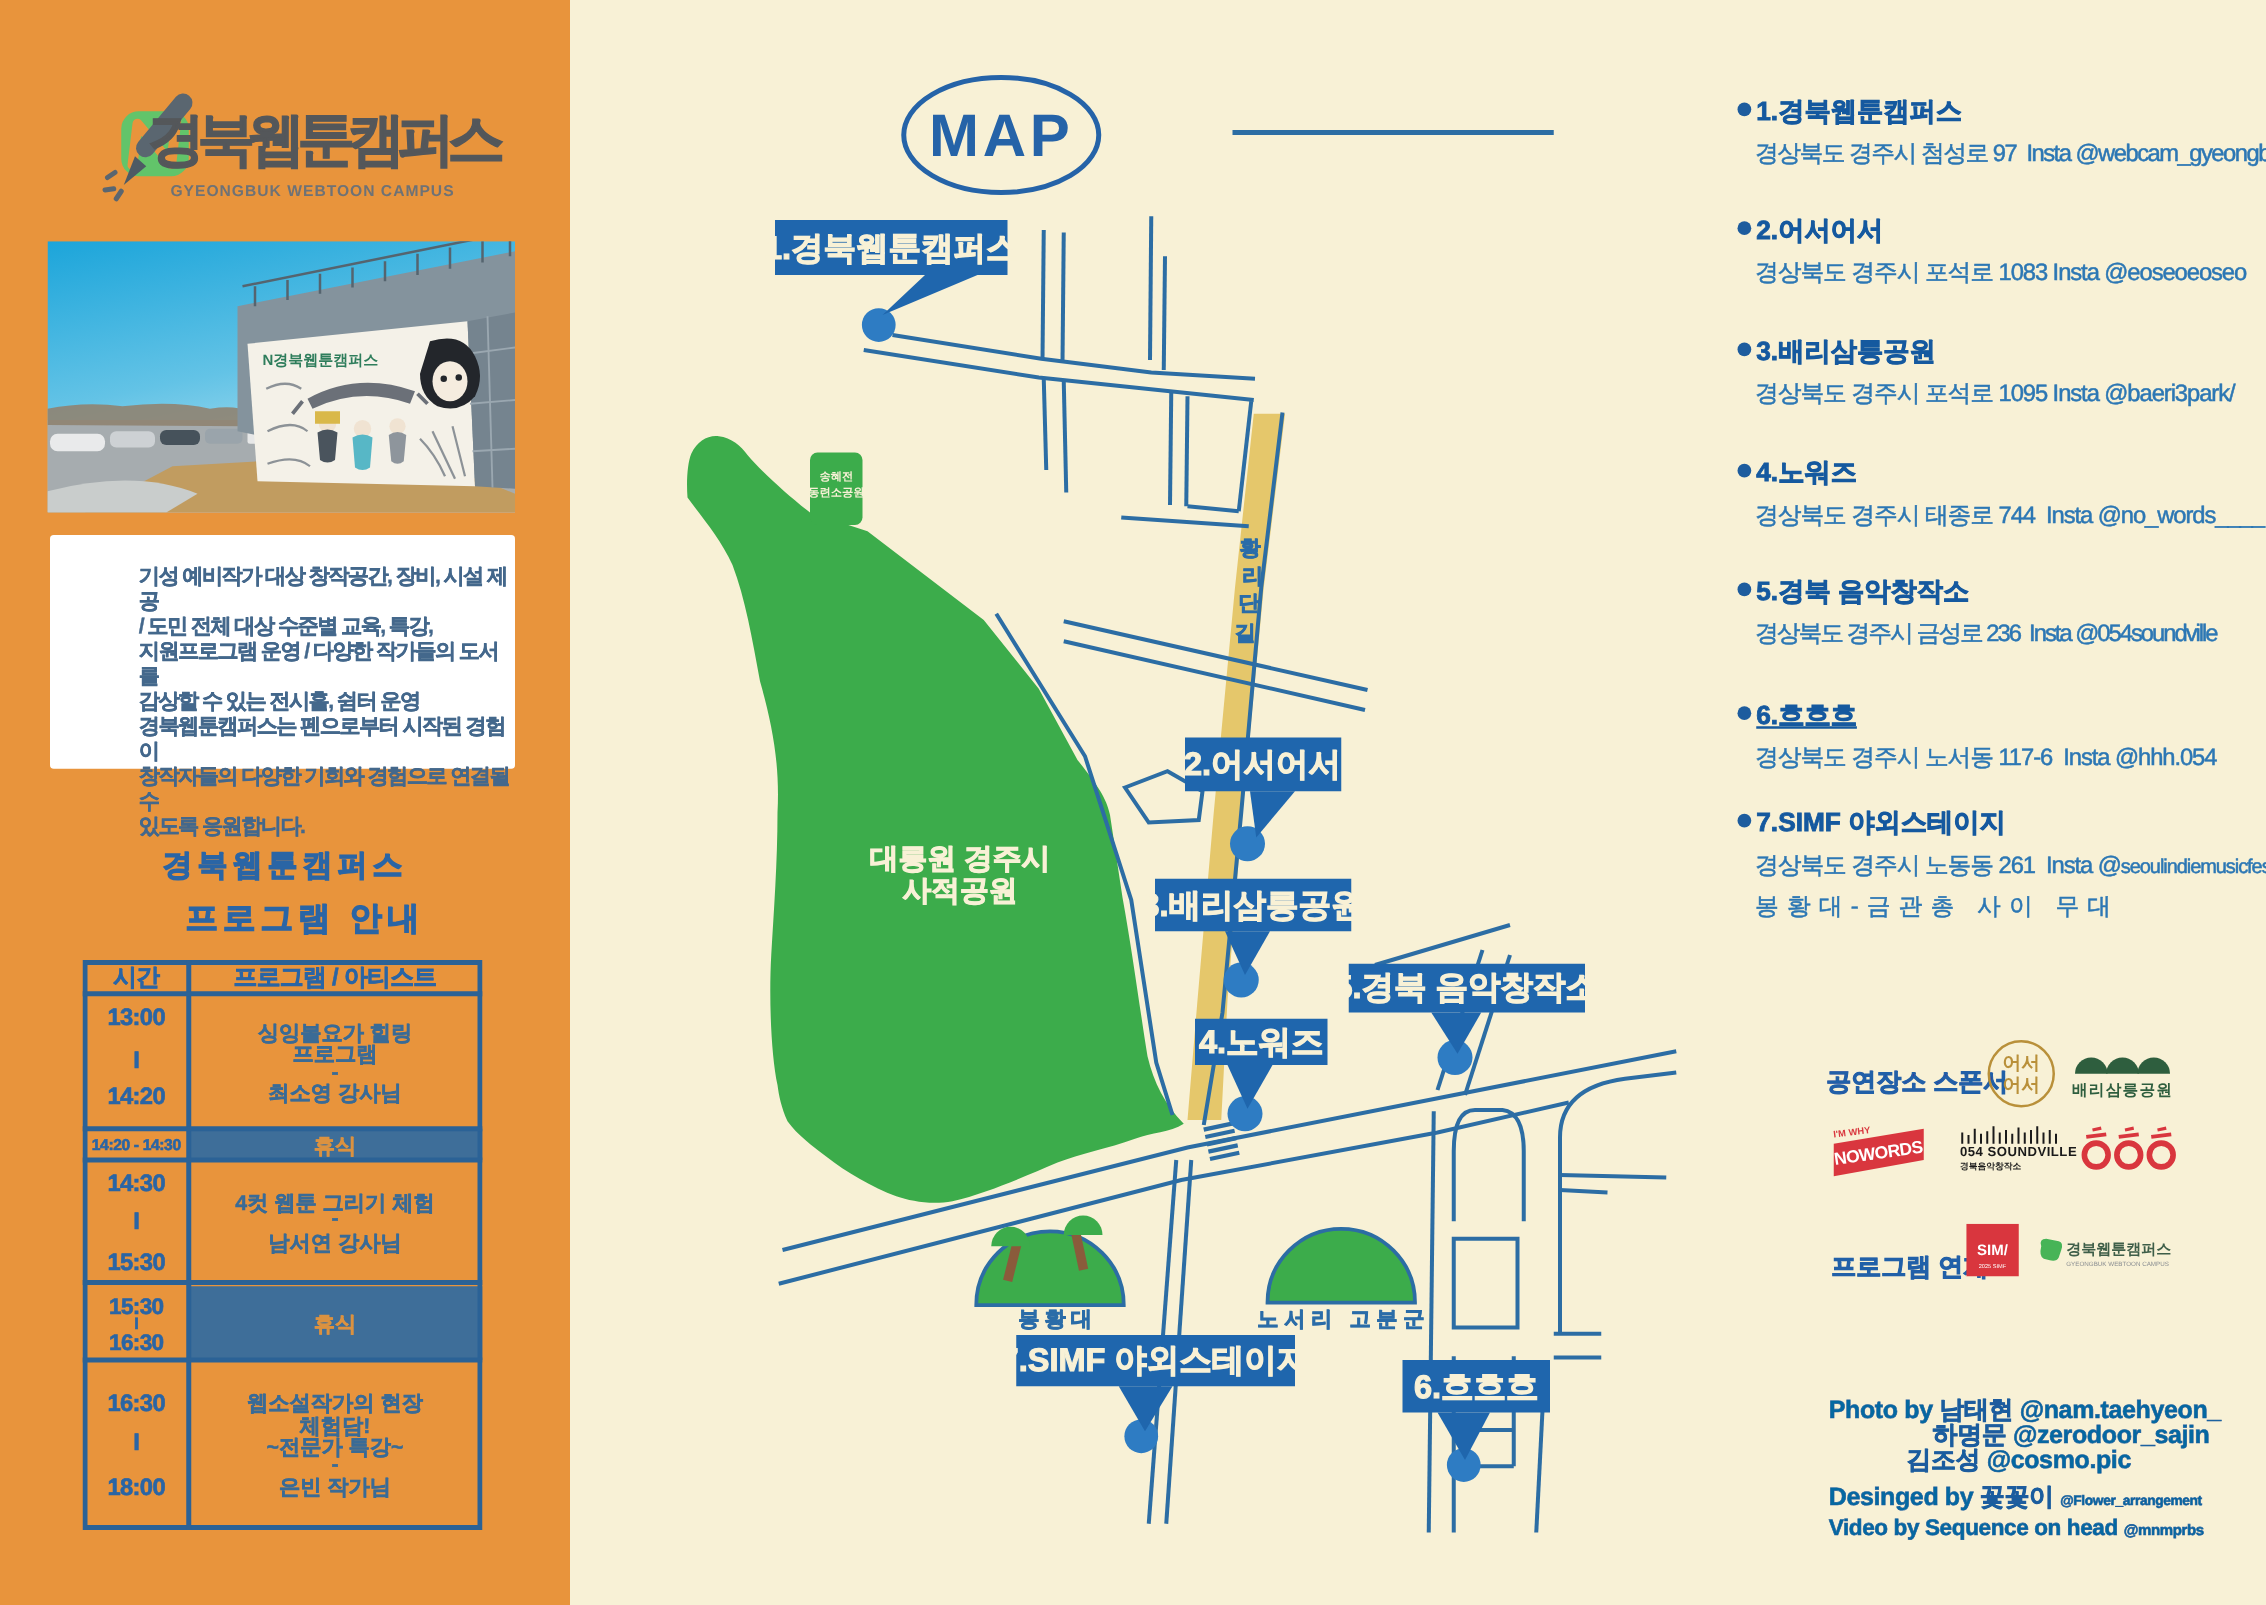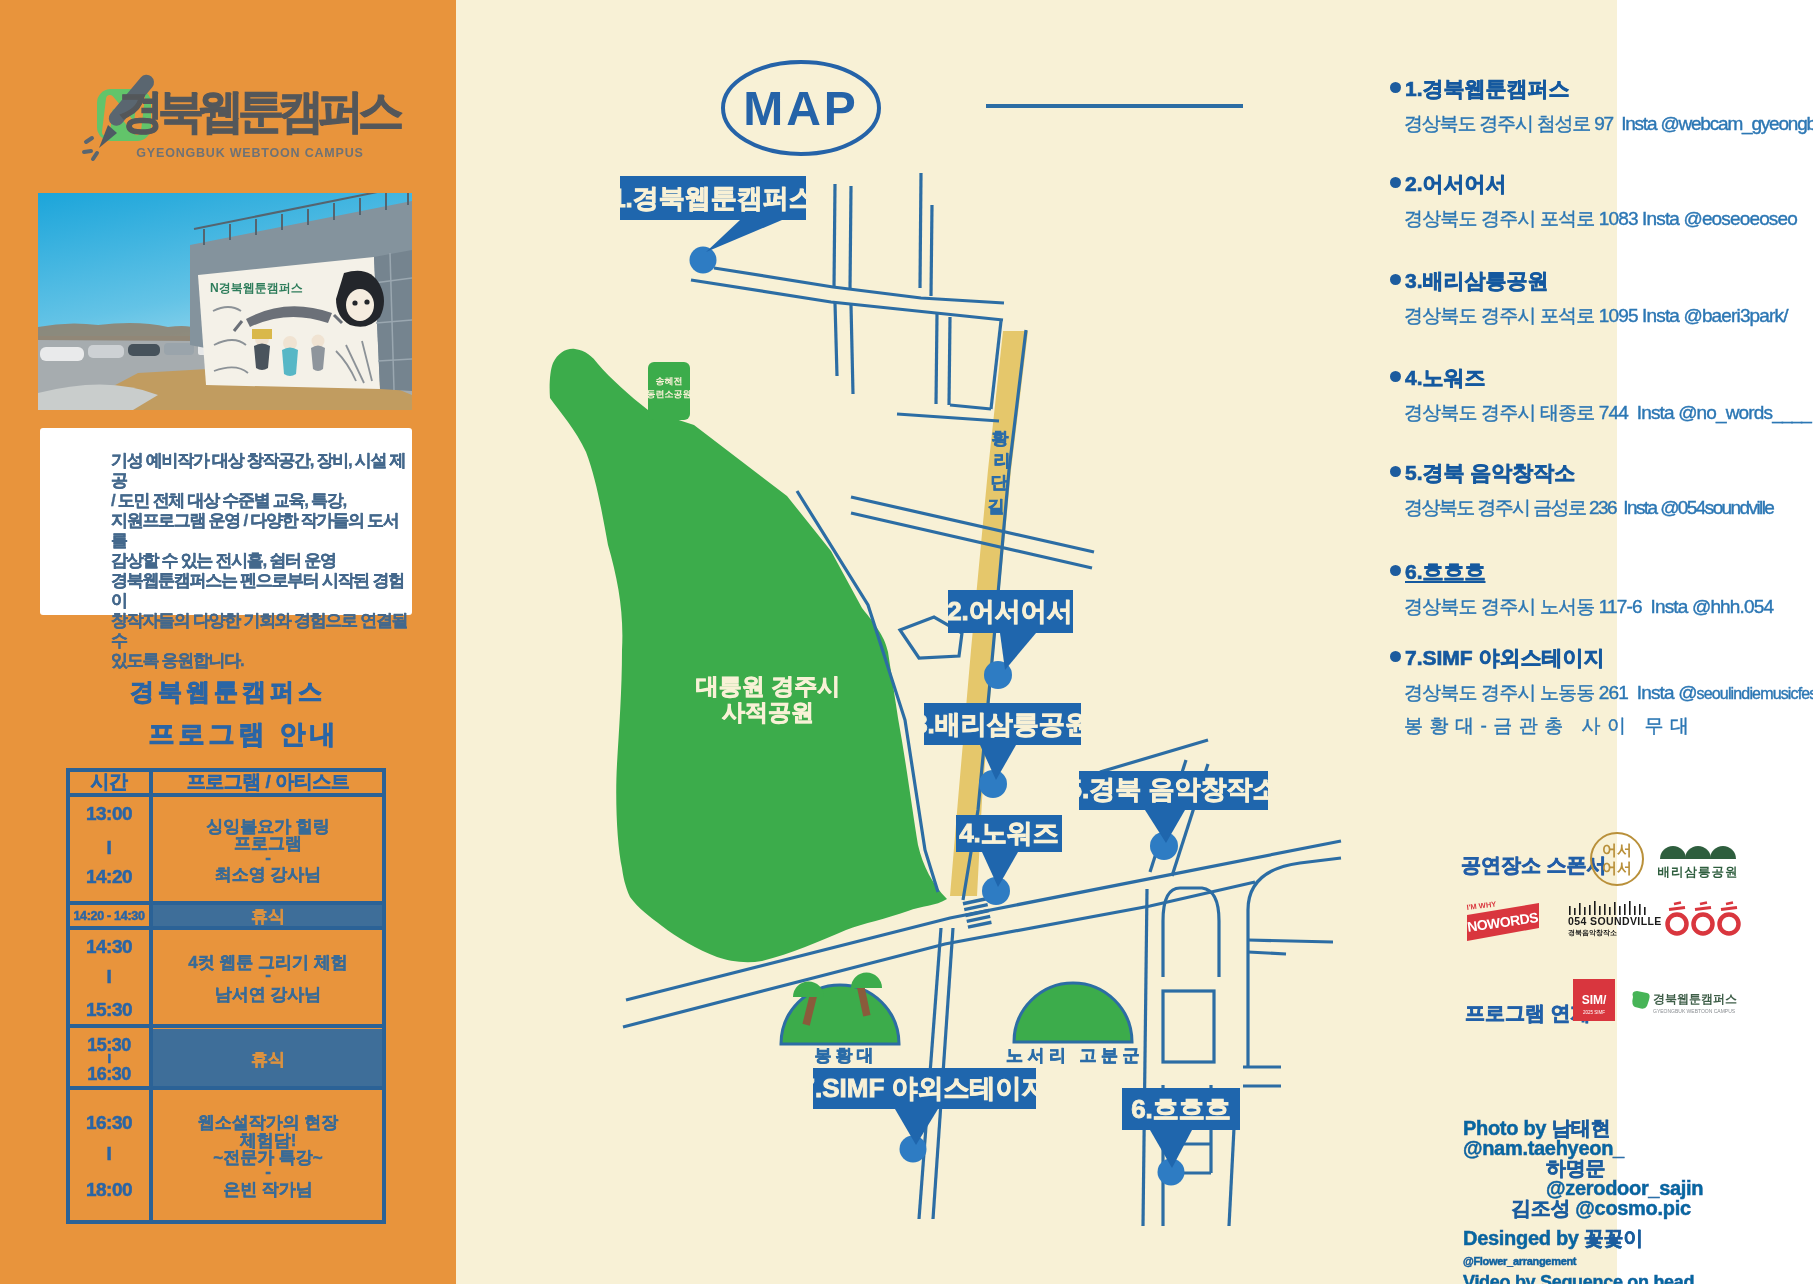--- a/index.html
+++ b/index.html
@@ -1,17 +1,17 @@
 <!DOCTYPE html>
 <html><head>
 <meta charset="utf-8">
 <style>
   html,body{margin:0;padding:0;}
   body{width:1813px;height:1284px;overflow:hidden;font-family:"Liberation Sans",sans-serif;}
-  .page{position:relative;width:1617px;height:1284px;background:#F8F1D6;}
+  .page{position:relative;width:1813px;height:1284px;background:#F8F1D6;}
   .abs{position:absolute;}
   .left{position:absolute;left:0;top:0;width:456px;height:1284px;background:#E8943C;}
   .infobox{position:absolute;left:40px;top:428px;width:372px;height:187px;background:#ffffff;border-radius:3px;}
   .infotext{position:absolute;left:71px;top:23px;width:300px;font-size:17px;line-height:20px;color:#44688C;font-weight:bold;letter-spacing:-1.3px;-webkit-text-stroke:0.3px #44688C;}
   .ltitle{position:absolute;left:0;width:456px;text-align:center;color:#2A65A5;font-weight:bold;-webkit-text-stroke:1px #2A65A5;}
   .item{position:absolute;left:0;width:428px;}
   .bull{position:absolute;left:5px;top:7px;width:11px;height:11px;border-radius:50%;background:#1D5C9E;}
   .head{position:absolute;left:20px;top:0;font-size:21px;font-weight:bold;color:#15599F;white-space:nowrap;-webkit-text-stroke:0.7px #15599F;}
   .addr{position:absolute;left:19px;top:33px;font-size:19px;color:#2C77B4;white-space:nowrap;line-height:32px;letter-spacing:-0.85px;-webkit-text-stroke:0.4px #2C77B4;}
 </style>
@@ -384,17 +384,17 @@
     <text x="21" y="25" font-size="12" font-weight="bold" fill="#fff" text-anchor="middle">SIM/</text>
     <text x="21" y="35" font-size="4.5" fill="#fff" text-anchor="middle">2025 SIMF</text>
     <path d="M60,18 Q58,12 64,12 L74,14 Q78,15 76,21 L74,27 Q72,31 66,29 L62,28 Q58,26 60,18 Z" fill="#47B457"></path>
     <text x="80" y="24" font-size="12" font-weight="bold" fill="#3E5E48">경북웹툰캠퍼스</text>
     <text x="80" y="34" font-size="5" fill="#8A8E92">GYEONGBUK WEBTOON CAMPUS</text>
   </svg>
 
   <div class="abs" style="left:1463px;top:1118px;font-size:20px;font-weight:bold;color:#0369a1;line-height:20px;letter-spacing:-0.3px;-webkit-text-stroke:0.5px #1E5C9E;">
     <div>Photo by 남태현 @nam.taehyeon_</div>
     <div style="margin-left:83px;">하명문 @zerodoor_sajin</div>
-    <div style="margin-left:48px;">김조성 @cosmo.pic</div>
+    <div style="margin-left:62px;">김조성 @cosmo.pic</div>
     <div style="margin-top:10px;">Desinged by 꽃꽃이 <span style="font-size:11px;">@Flower_arrangement</span></div>
     <div style="margin-top:1px;font-size:18px;">Video by Sequence on head <span style="font-size:12px;">@mnmprbs</span></div>
   </div>
 </div>
 
 </body></html>

